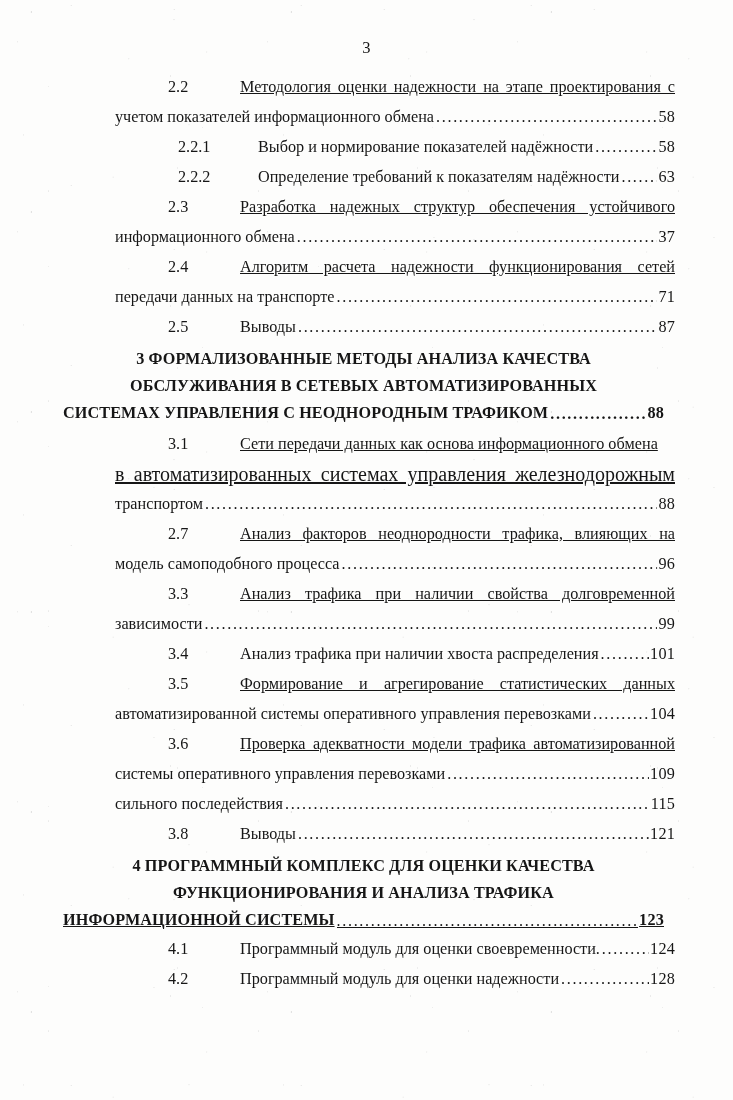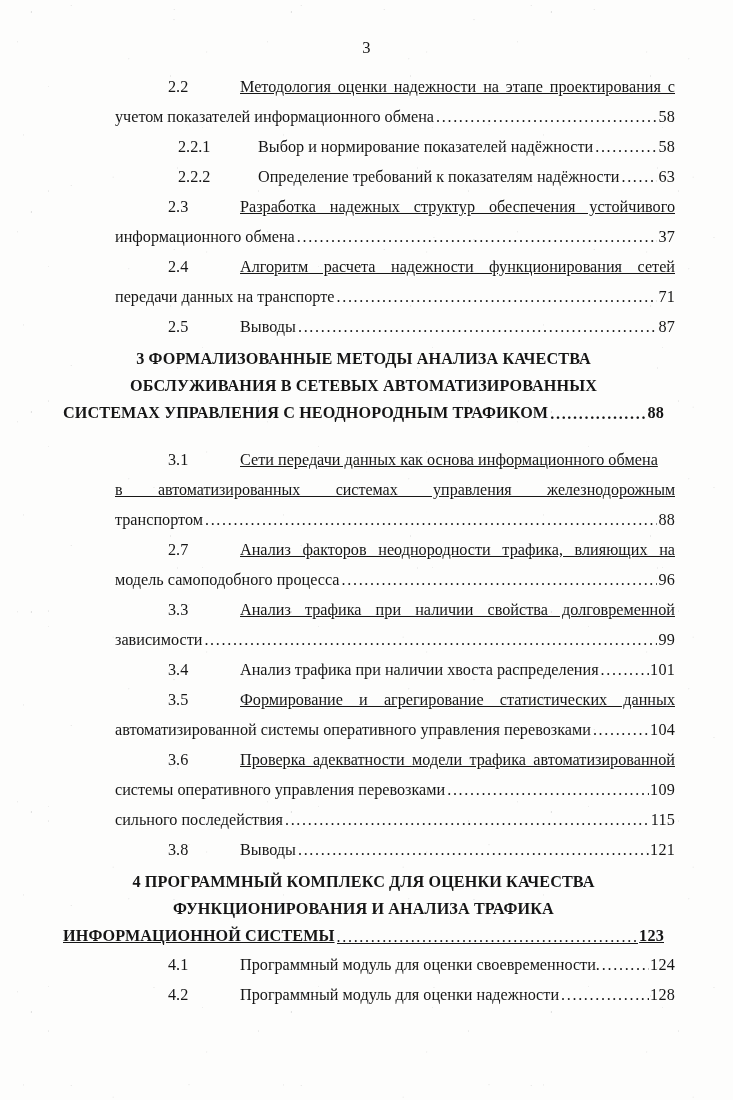--- a/index.html
+++ b/index.html
@@ -123,21 +123,21 @@
     flex: 1 1 auto;
     overflow: hidden;
     white-space: nowrap;
     letter-spacing: 1.7px;
     font-size: 16px;
     margin: 0 1px 0 2px;
   }
   .row .pg { flex: 0 0 auto; }
 
   .wrapline {
-    font-size: 16px;
+    font-size: 20px;
     line-height: 30px;
   }
 </style>
 </head>
 <body>
 
 <div class="page">
   <div class="grain"></div>
 
   <div class="pagenum">3</div>
@@ -197,21 +197,21 @@
       <span>ОБСЛУЖИВАНИЯ В СЕТЕВЫХ АВТОМАТИЗИРОВАННЫХ</span>
       <span class="l3">
         <span class="row" style="line-height:27px;">
           <span class="txt">СИСТЕМАХ УПРАВЛЕНИЯ С НЕОДНОРОДНЫМ ТРАФИКОМ</span>
           <span class="dots leader" style="font-weight:bold;">................................................................................................</span>
           <span class="pg">88</span>
         </span>
       </span>
     </div>
 
-    <div class="entry lvl2" style="margin-top:18px;">
+    <div class="entry lvl2" style="margin-top:2px;">
       <div class="just last-left"><span class="num">3.1</span><span>Сети передачи данных как основа информационного обмена</span></div>
       <div class="just wrapline">в автоматизированных системах управления железнодорожным</div>
       <div class="row">
         <span class="txt">транспортом</span>
         <span class="dots leader">................................................................................................</span>
         <span class="pg">88</span>
       </div>
     </div>
 
     <div class="entry lvl2">

